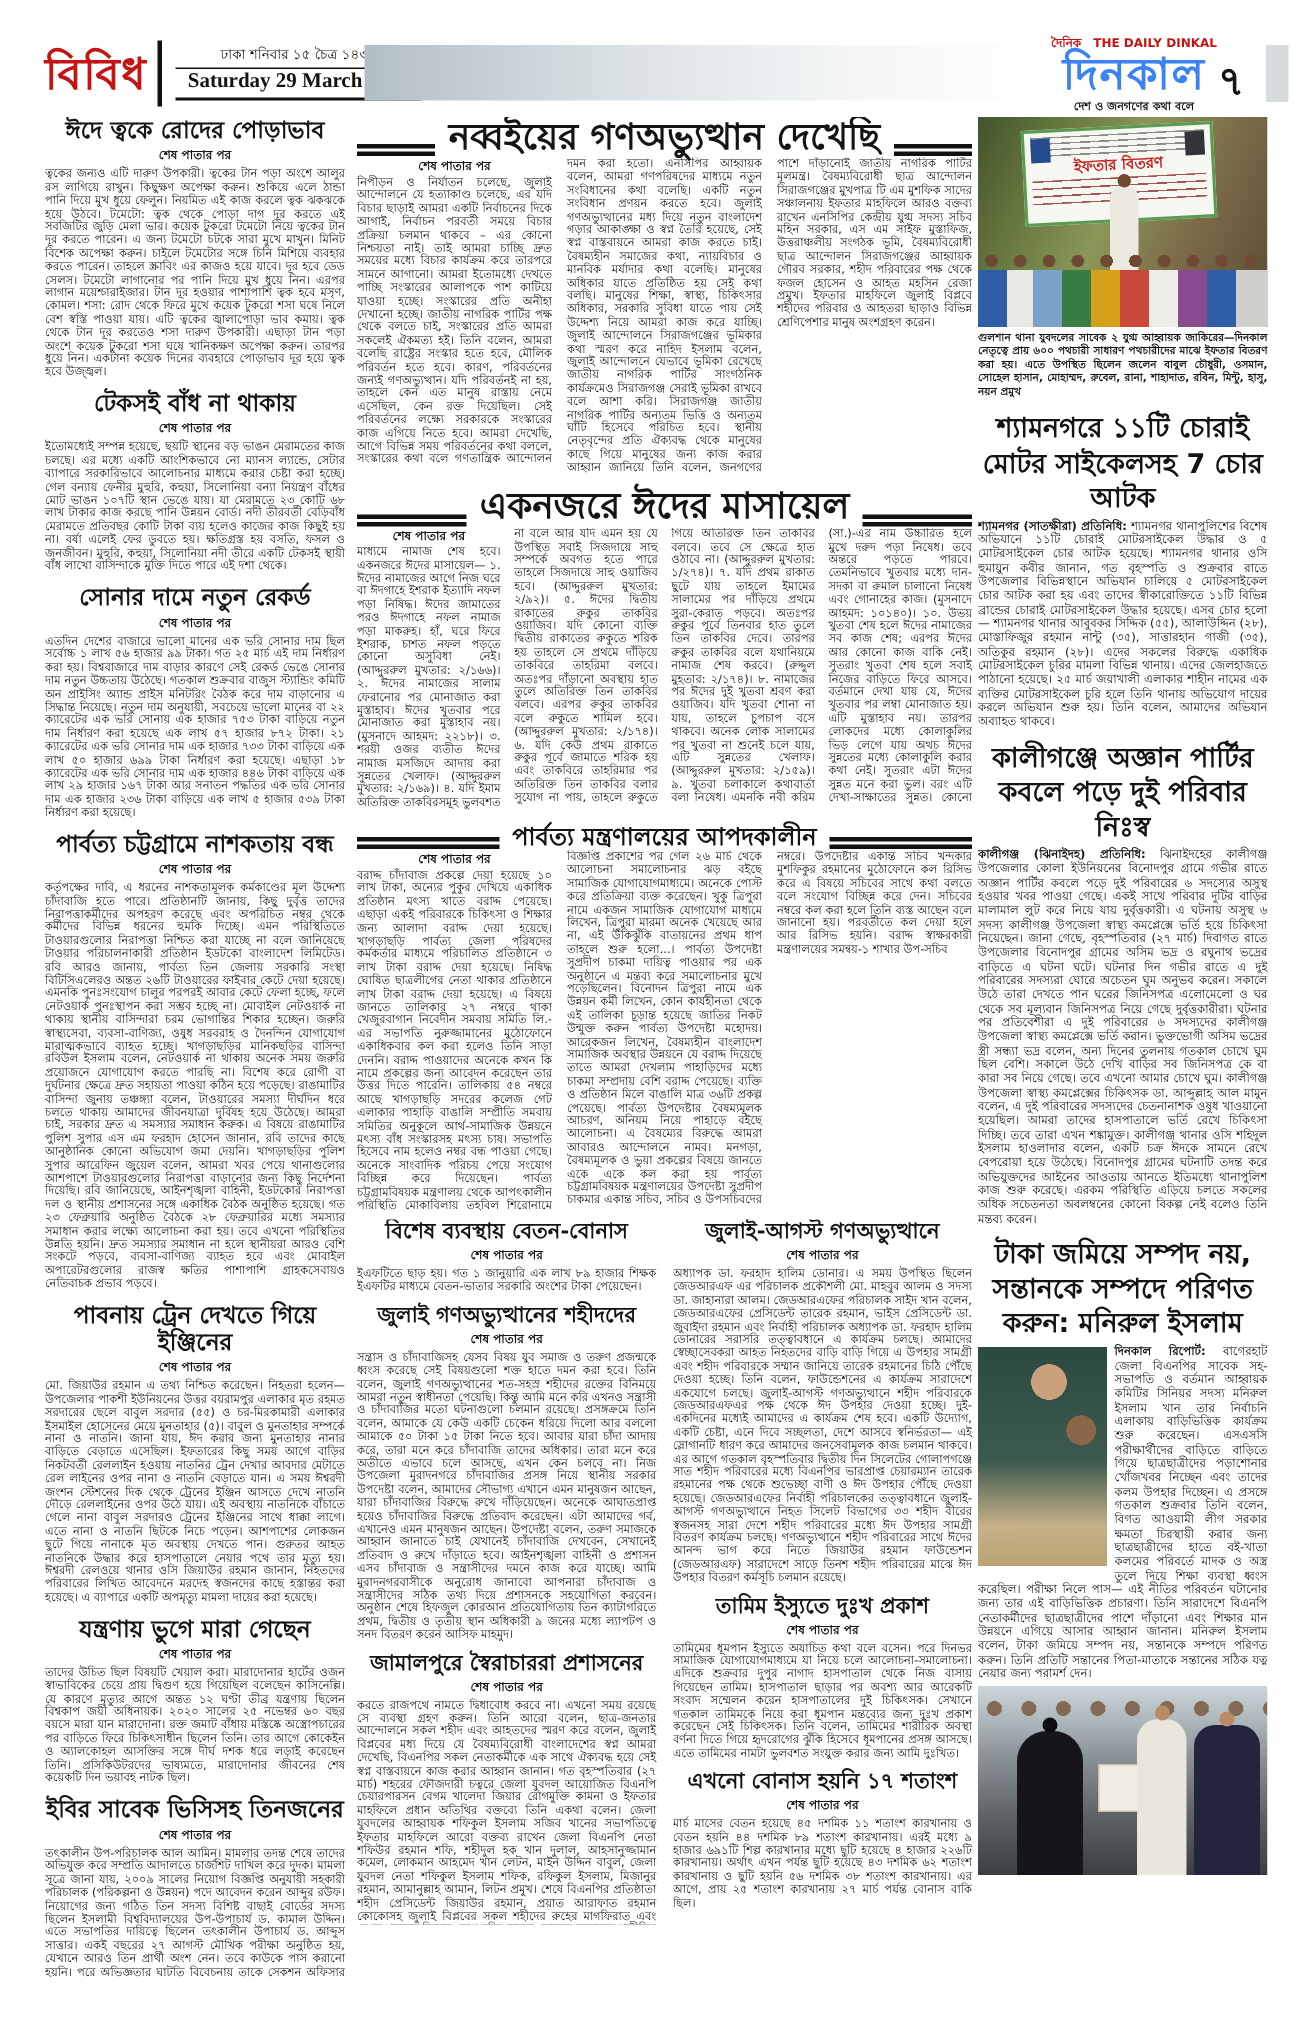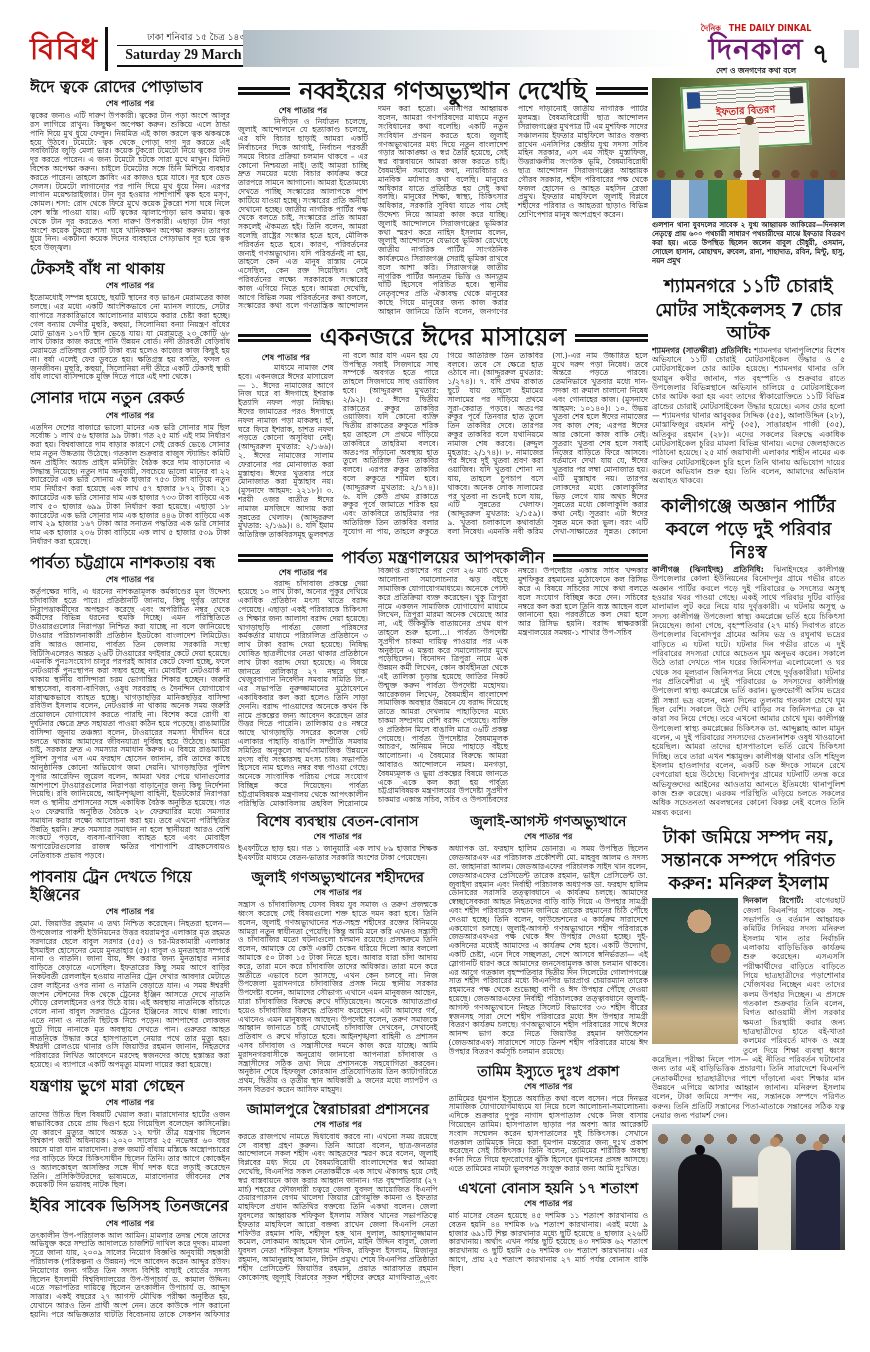--- a/index.html
+++ b/index.html
@@ -11,35 +11,35 @@
               border-right:3px solid #111;letter-spacing:1px;}
   .datebox{margin-left:9px;text-align:center;align-self:center;}
   .datebox .bn{font-size:9px;line-height:1.4;border-bottom:1.5px solid #111;padding:0 8px 1px;}
   .datebox .en{font-family:"Liberation Serif","DejaVu Serif",serif;font-size:14px;font-weight:bold;
                line-height:1.35;padding:0 8px;border-bottom:2.5px solid #111;}
   .gradbar{position:absolute;left:243px;top:30px;width:452px;height:37px;
            background:linear-gradient(90deg,#b2bec6 0%,#d8dfe3 35%,#f3f5f6 70%,#ffffff 100%);}
   .masthead{position:absolute;left:700px;top:25px;width:112px;text-align:center;}
   .mast-top{display:flex;justify-content:center;align-items:flex-end;gap:8px;color:#c41414;
             font-weight:bold;font-size:8px;line-height:1.1;}
-  .mast-main{font-size:29px;font-weight:900;line-height:1.05;letter-spacing:1px;color:#701a75;}
+  .mast-main{font-size:29px;font-weight:900;line-height:1.05;letter-spacing:1px;color:#3b82f6;}
   .mast-tag{font-size:7.5px;font-weight:bold;margin-top:1px;}
   .pagenum{position:absolute;left:812px;top:33px;font-size:27px;font-weight:bold;}
   .edgeblock{position:absolute;left:844px;top:30px;width:15px;height:38px;background:#d8dcde;}
   
   .col-left{position:absolute;left:30px;top:78px;width:200px;height:1240px;overflow:hidden;}
   .col-mid{position:absolute;left:238px;top:78px;width:410px;height:1218px;overflow:hidden;}
   .col-right{position:absolute;left:652px;top:78px;width:193px;height:1250px;overflow:hidden;}
   
-  .art-h{font-size:15.5px;font-weight:bold;line-height:1.18;margin:7px 0 0;}
+  .art-h{font-size:15.5px;font-weight:bold;text-align:center;line-height:1.18;margin:7px 0 0;}
   .cont{display:block;font-size:8px;font-weight:600;text-align:center;margin:1px 0 2px;}
   .body{font-size:7.6px;line-height:1.16;text-align:justify;margin:0;}
-  .btxt{display:inline;margin-left:36px;}
-  
-  .flankrow{display:flex;align-items:center;gap:9px;margin:5px 0 1px;}
+  .btxt{display:inline;}
+  
+  .flankrow{display:flex;align-items:flex-end;gap:9px;margin:5px 0 1px;}
   .hbar{flex:1;height:8px;border-top:3px solid #111;border-bottom:3px solid #111;box-sizing:border-box;min-width:18px;}
   .flankrow .bigh{white-space:nowrap;font-size:24px;font-weight:bold;margin:0;line-height:1.1;}
   .flankrow .bigh.c{font-size:16px;}
   .cols3a{column-count:3;column-gap:10px;column-fill:auto;height:214px;overflow:hidden;}
   .cols4b{column-count:4;column-gap:9px;column-fill:auto;height:192px;overflow:hidden;}
   .cols3c{column-count:3;column-gap:10px;column-fill:auto;height:242px;overflow:hidden;}
   .midrow{display:flex;gap:11px;margin-top:4px;}
   .subcol{flex:1;min-width:0;height:470px;overflow:hidden;}
   .sub-h{font-size:14px;font-weight:bold;text-align:center;line-height:1.15;margin:6px 0 0;}
   

